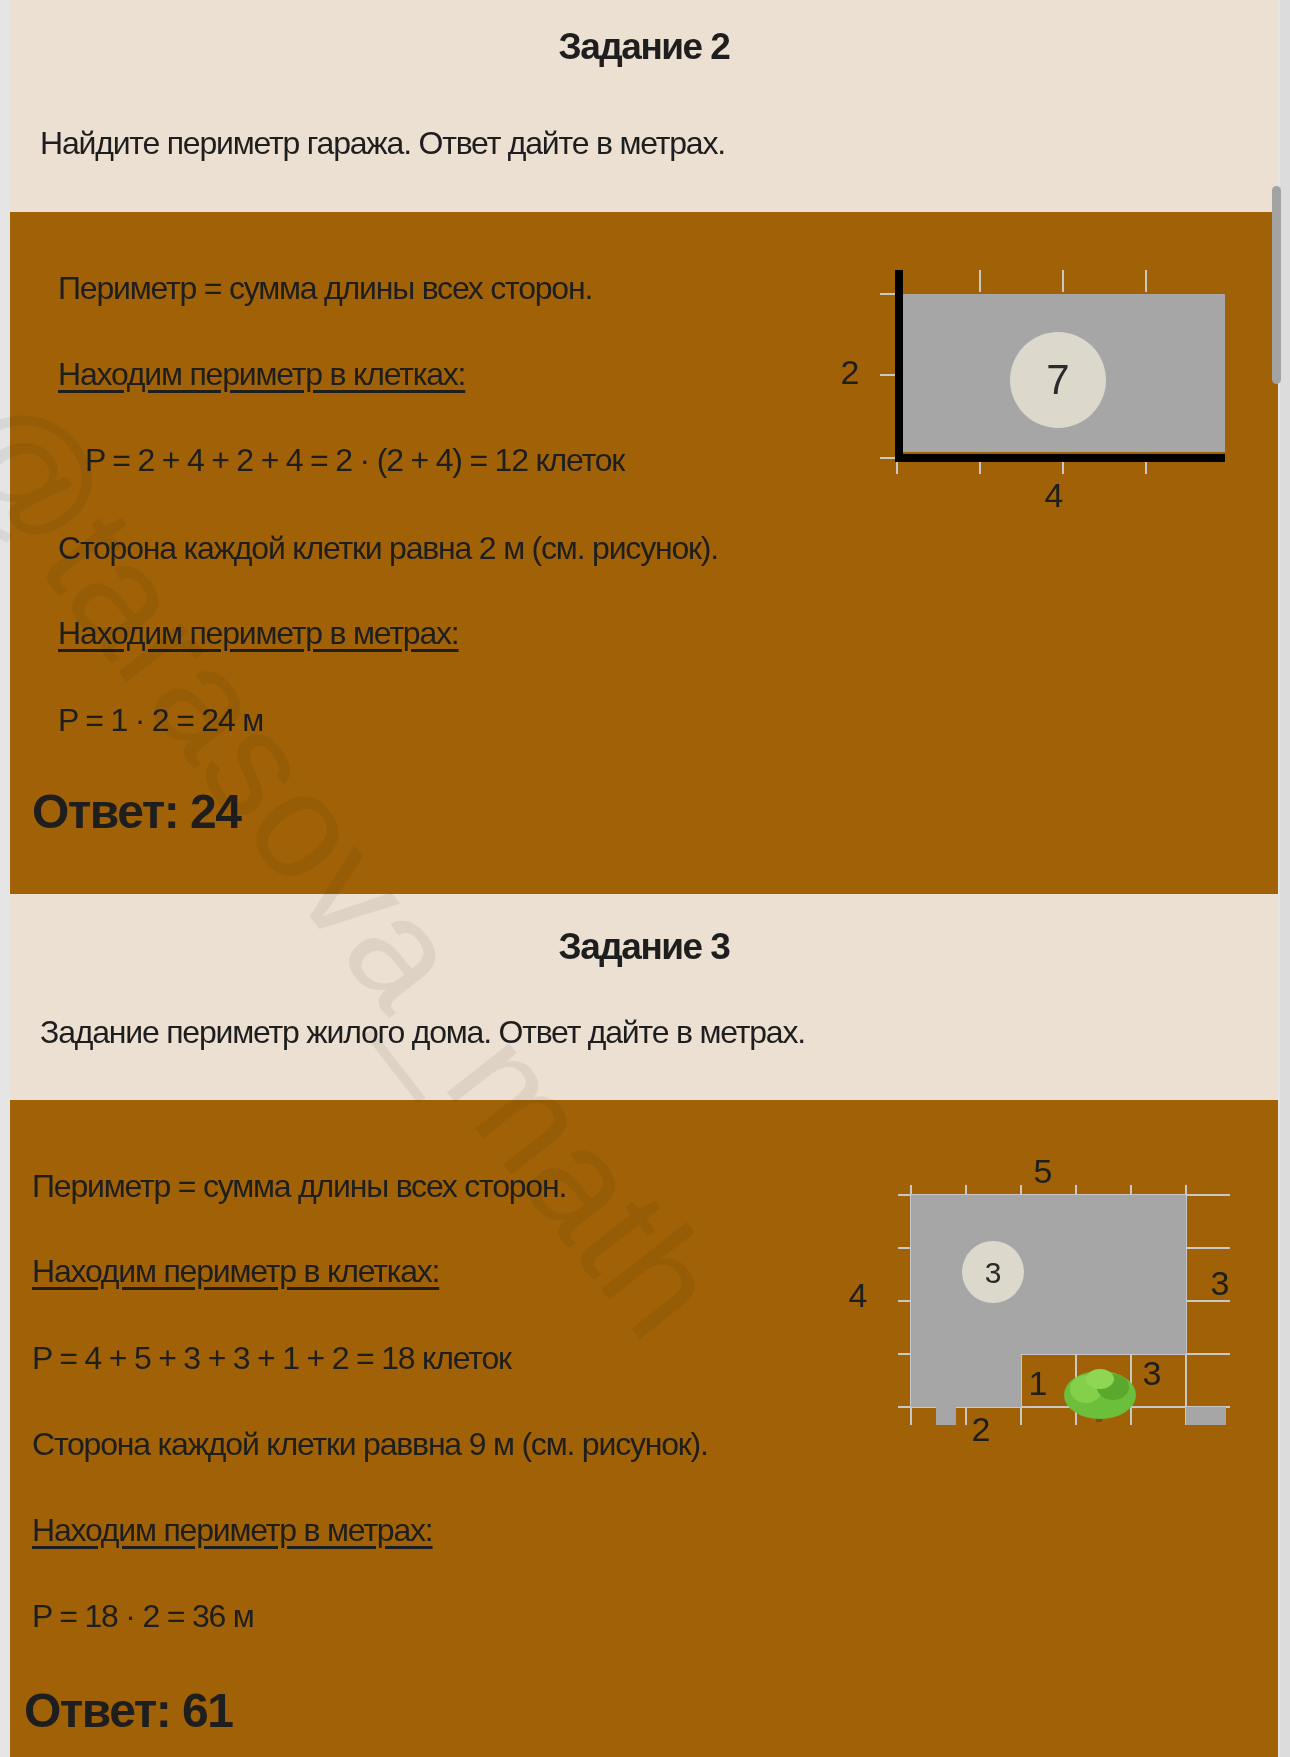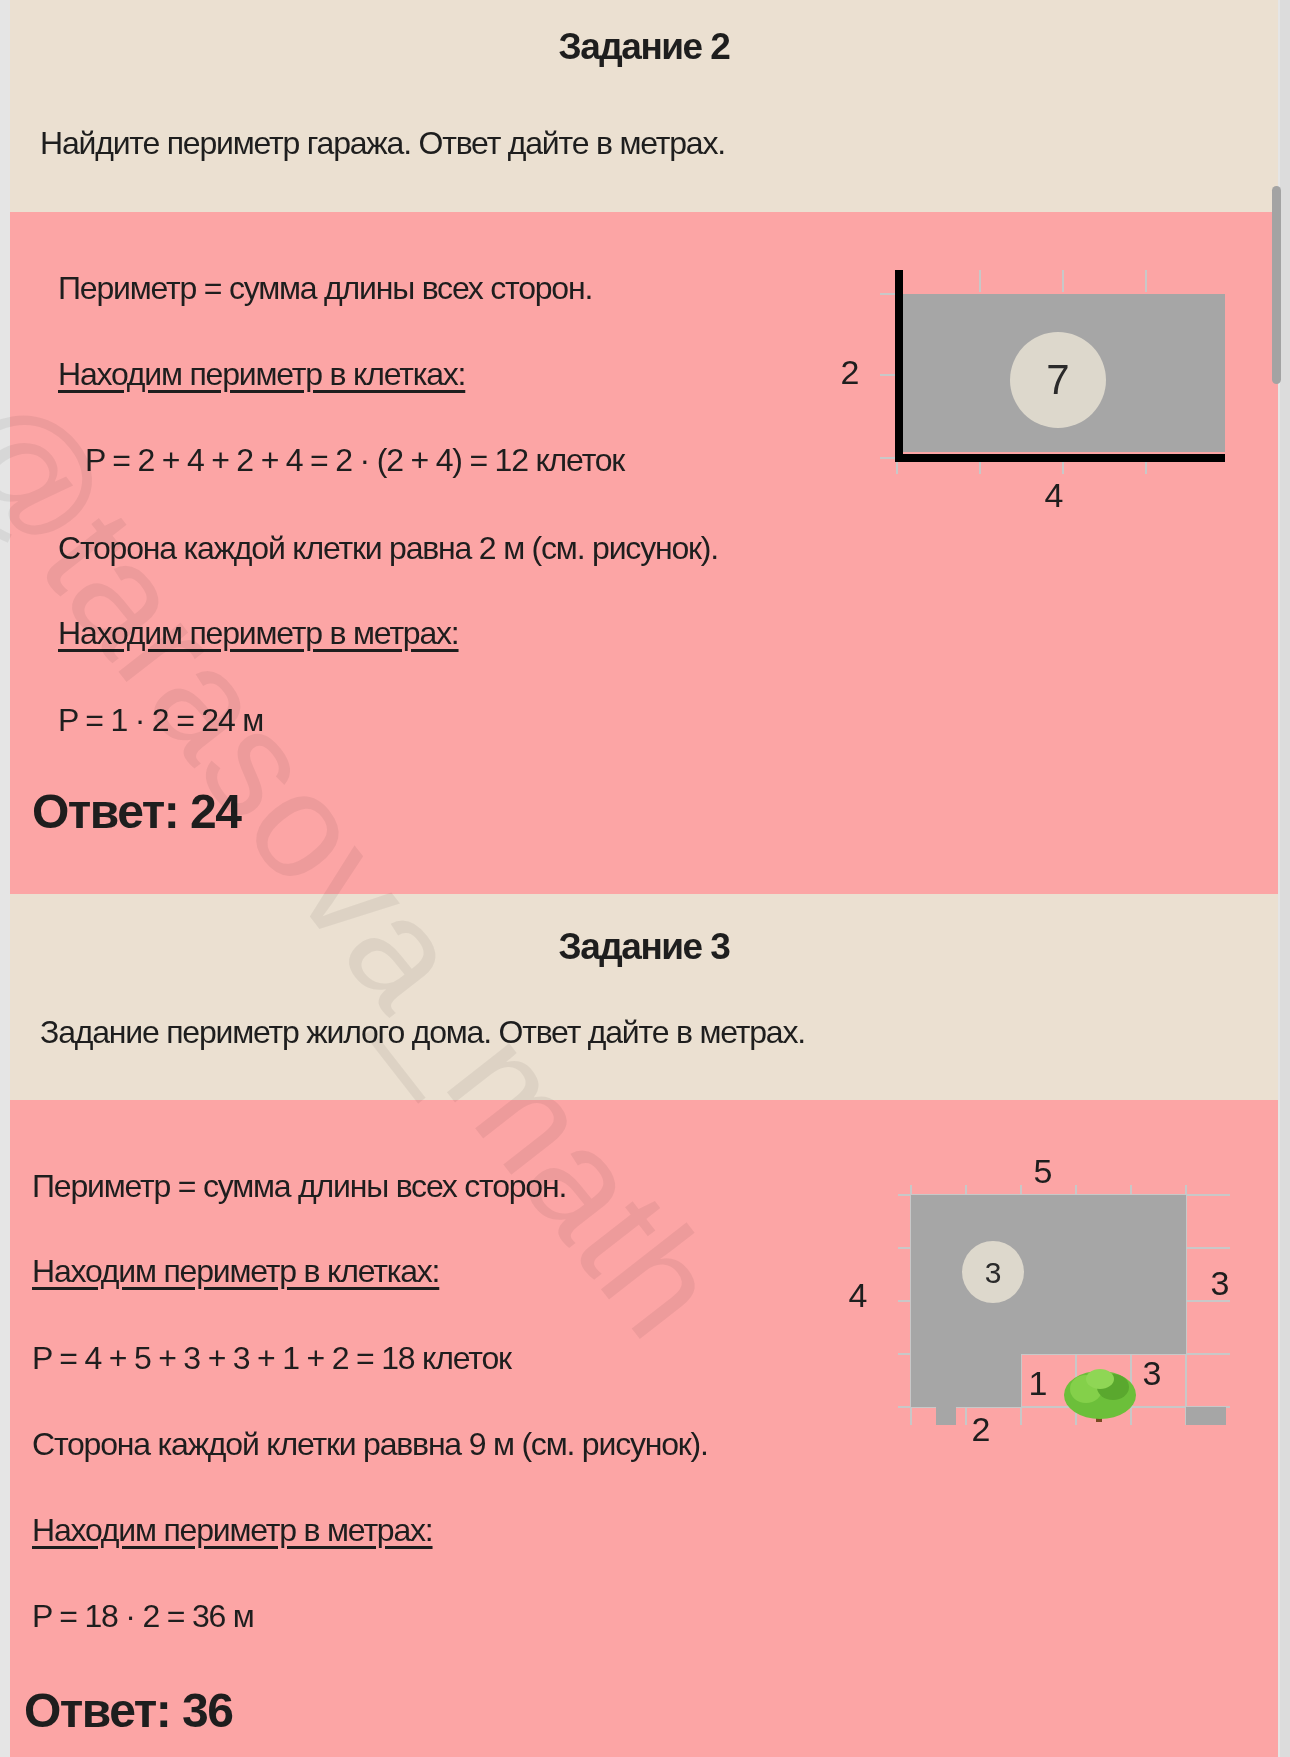--- a/index.html
+++ b/index.html
@@ -1,17 +1,17 @@
 <!DOCTYPE html>
 <html><head>
 <meta charset="utf-8">
 <style>
   html,body{margin:0;padding:0;}
   body{width:1290px;height:1757px;background:#e5e5e5;position:relative;overflow:hidden;font-family:"Liberation Sans","DejaVu Sans",sans-serif;color:#1e1e1e;}
-  .page{position:absolute;left:10px;top:0;width:1268px;height:1757px;background:#fca5a5;}
+  .page{position:absolute;left:10px;top:0;width:1268px;height:1757px;background:#a16207;}
   .band{position:absolute;left:0;width:1268px;background:#ebe0d1;}
   .title{position:absolute;left:0;width:1268px;text-align:center;font-size:37px;font-weight:bold;letter-spacing:-1.5px;}
   .prompt{position:absolute;left:30px;font-size:32px;letter-spacing:-1.2px;}
   .line{position:absolute;font-size:32px;letter-spacing:-1.2px;white-space:nowrap;}
   .u{text-decoration:underline;text-underline-offset:5px;}
   .answer{position:absolute;font-size:48px;font-weight:bold;letter-spacing:-1.5px;}
   .scroll-track{position:absolute;right:0;top:0;width:10px;height:1757px;background:#dcdcdc;}
   .scroll-thumb{position:absolute;left:1272px;top:186px;width:9px;height:198px;background:#a3a3a3;border-radius:5px;}
   .watermark{position:absolute;left:40px;top:360px;font-size:150px;color:rgba(0,0,0,0.06);transform:rotate(52deg);transform-origin:0 0;white-space:nowrap;font-weight:300;pointer-events:none;}
   svg text{font-family:"Liberation Sans","DejaVu Sans",sans-serif;}
@@ -60,21 +60,21 @@
     <div class="title" style="top:32px;">Задание 3</div>
     <div class="prompt" style="top:120px;">Задание периметр жилого дома. Ответ дайте в метрах.</div>
   </div>
 
   <div class="line" style="left:22px;top:1168px;">Периметр = сумма длины всех сторон.</div>
   <div class="line u" style="left:22px;top:1253px;">Находим периметр в клетках:</div>
   <div class="line" style="left:22px;top:1340px;">P = 4 + 5 + 3 + 3 + 1 + 2 = 18 клеток</div>
   <div class="line" style="left:22px;top:1426px;">Сторона каждой клетки раввна 9 м (см. рисунок).</div>
   <div class="line u" style="left:22px;top:1512px;">Находим периметр в метрах:</div>
   <div class="line" style="left:22px;top:1598px;">P = 18 · 2 = 36 м</div>
-  <div class="answer" style="left:14px;top:1683px;">Ответ: 36</div>
+  <div class="answer" style="left:14px;top:1683px;">Ответ: 61</div>
 
   <svg style="position:absolute;left:820px;top:1145px;" width="420" height="300">
     <g stroke="#c8c8c8" stroke-width="2">
       <line x1="68" y1="50" x2="400" y2="50"></line>
         <line x1="68" y1="103" x2="400" y2="103"></line>
         <line x1="68" y1="156" x2="400" y2="156"></line>
         <line x1="68" y1="209" x2="400" y2="209"></line>
         <line x1="68" y1="262" x2="400" y2="262"></line>
       <line x1="81" y1="40" x2="81" y2="280"></line>
         <line x1="136" y1="40" x2="136" y2="280"></line>

